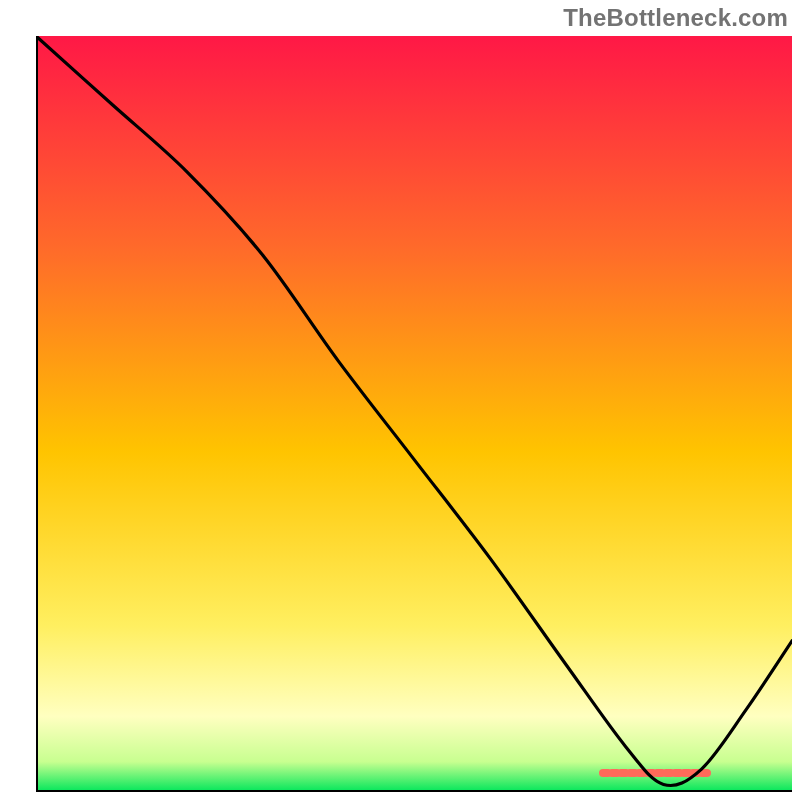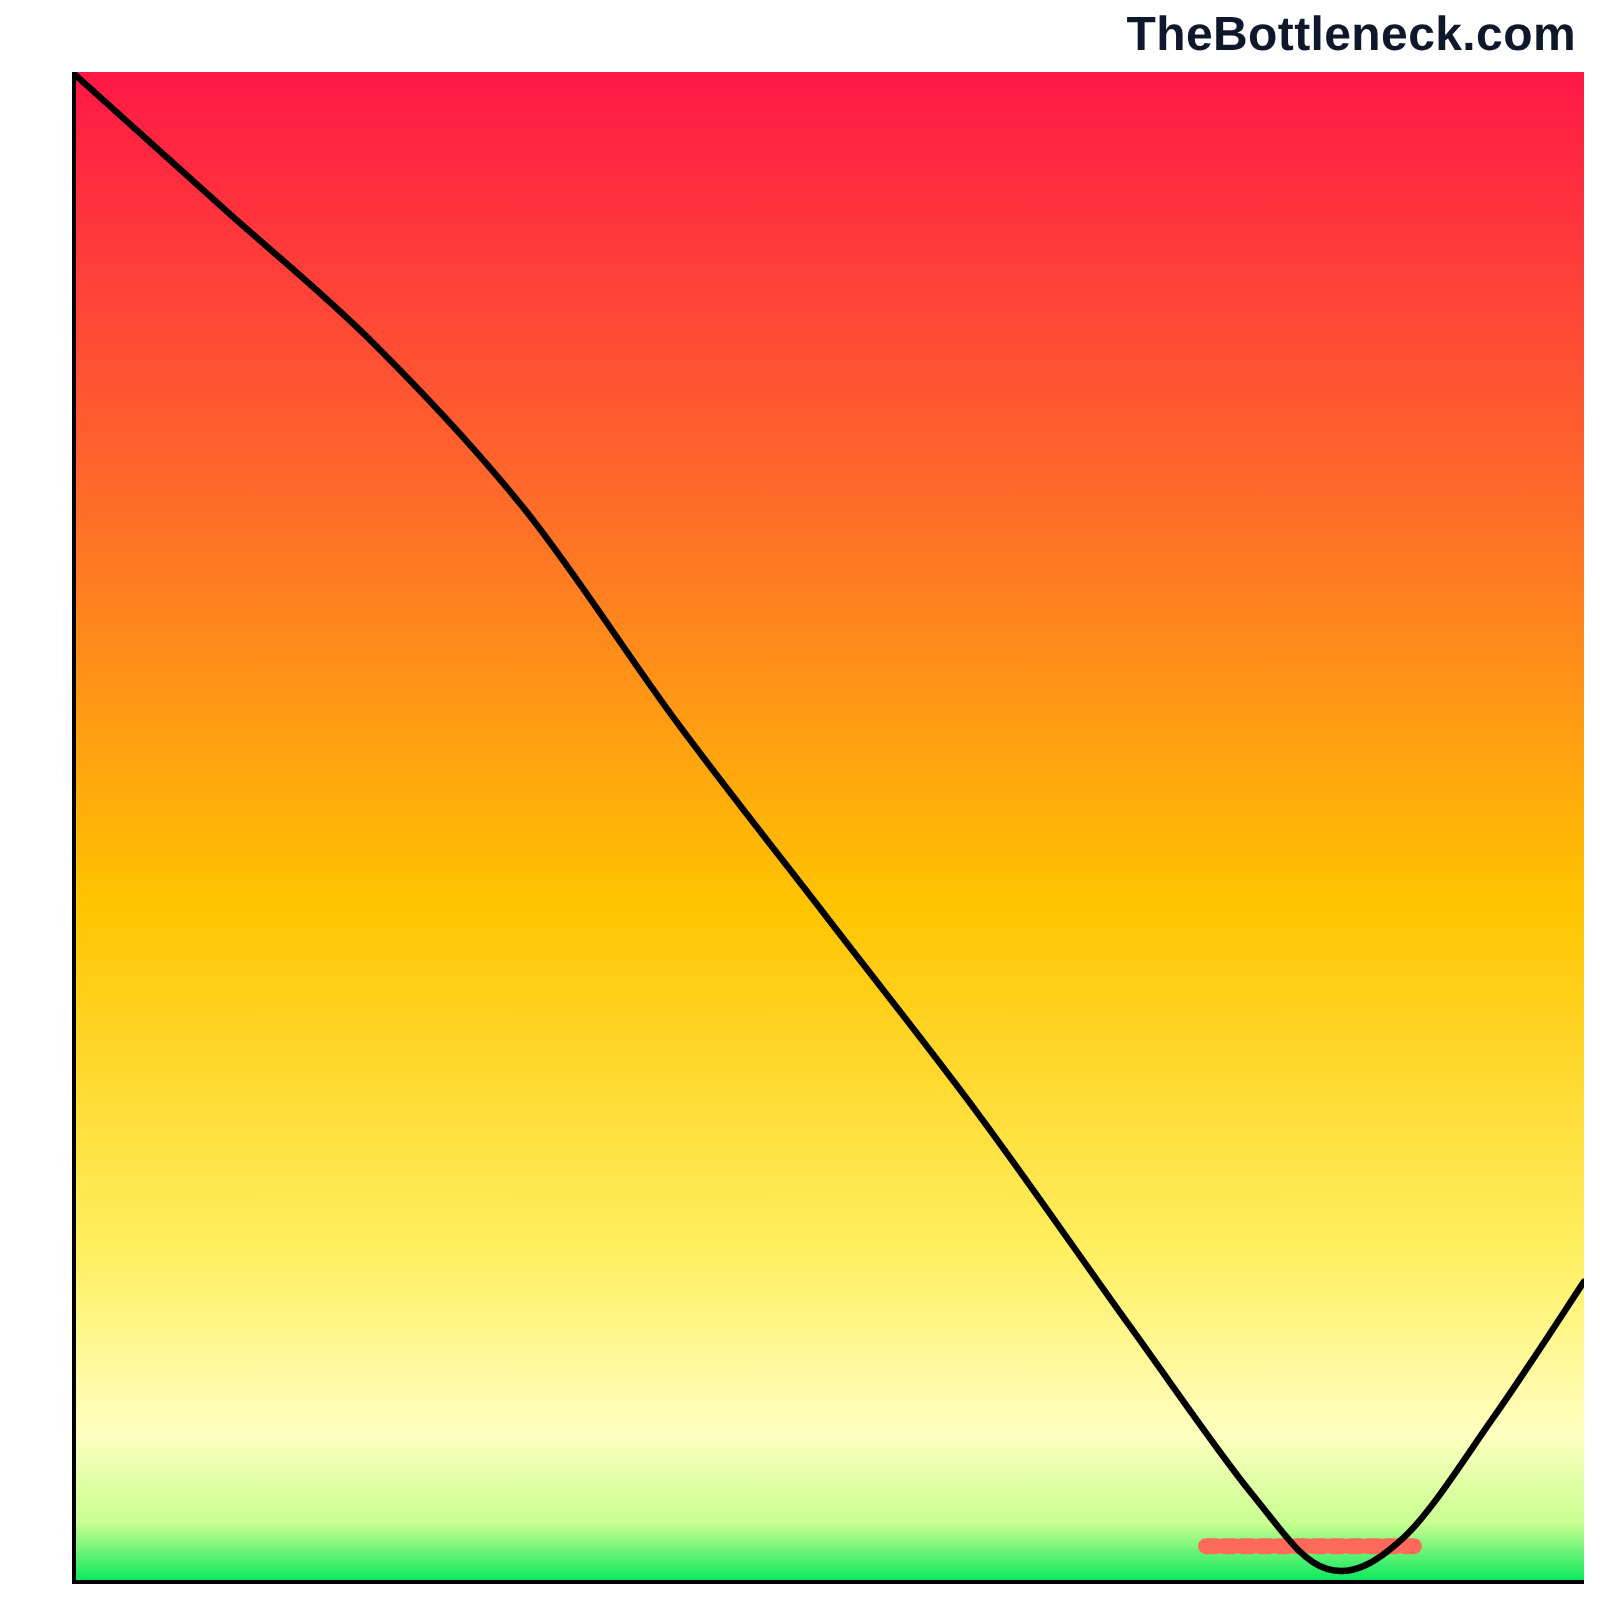--- a/index.html
+++ b/index.html
@@ -15,21 +15,21 @@
     position: relative;
     width: 800px;
     height: 800px;
   }
   .watermark {
     position: absolute;
     top: 4px;
     right: 12px;
     font-size: 24px;
     font-weight: 600;
-    color: #0f172a;
+    color: #737373;
     letter-spacing: 0.2px;
     font-family: Arial, Helvetica, sans-serif;
   }
   .plot {
     position: absolute;
     left: 36px;
     top: 36px;
     width: 756px;
     height: 756px;
   }

